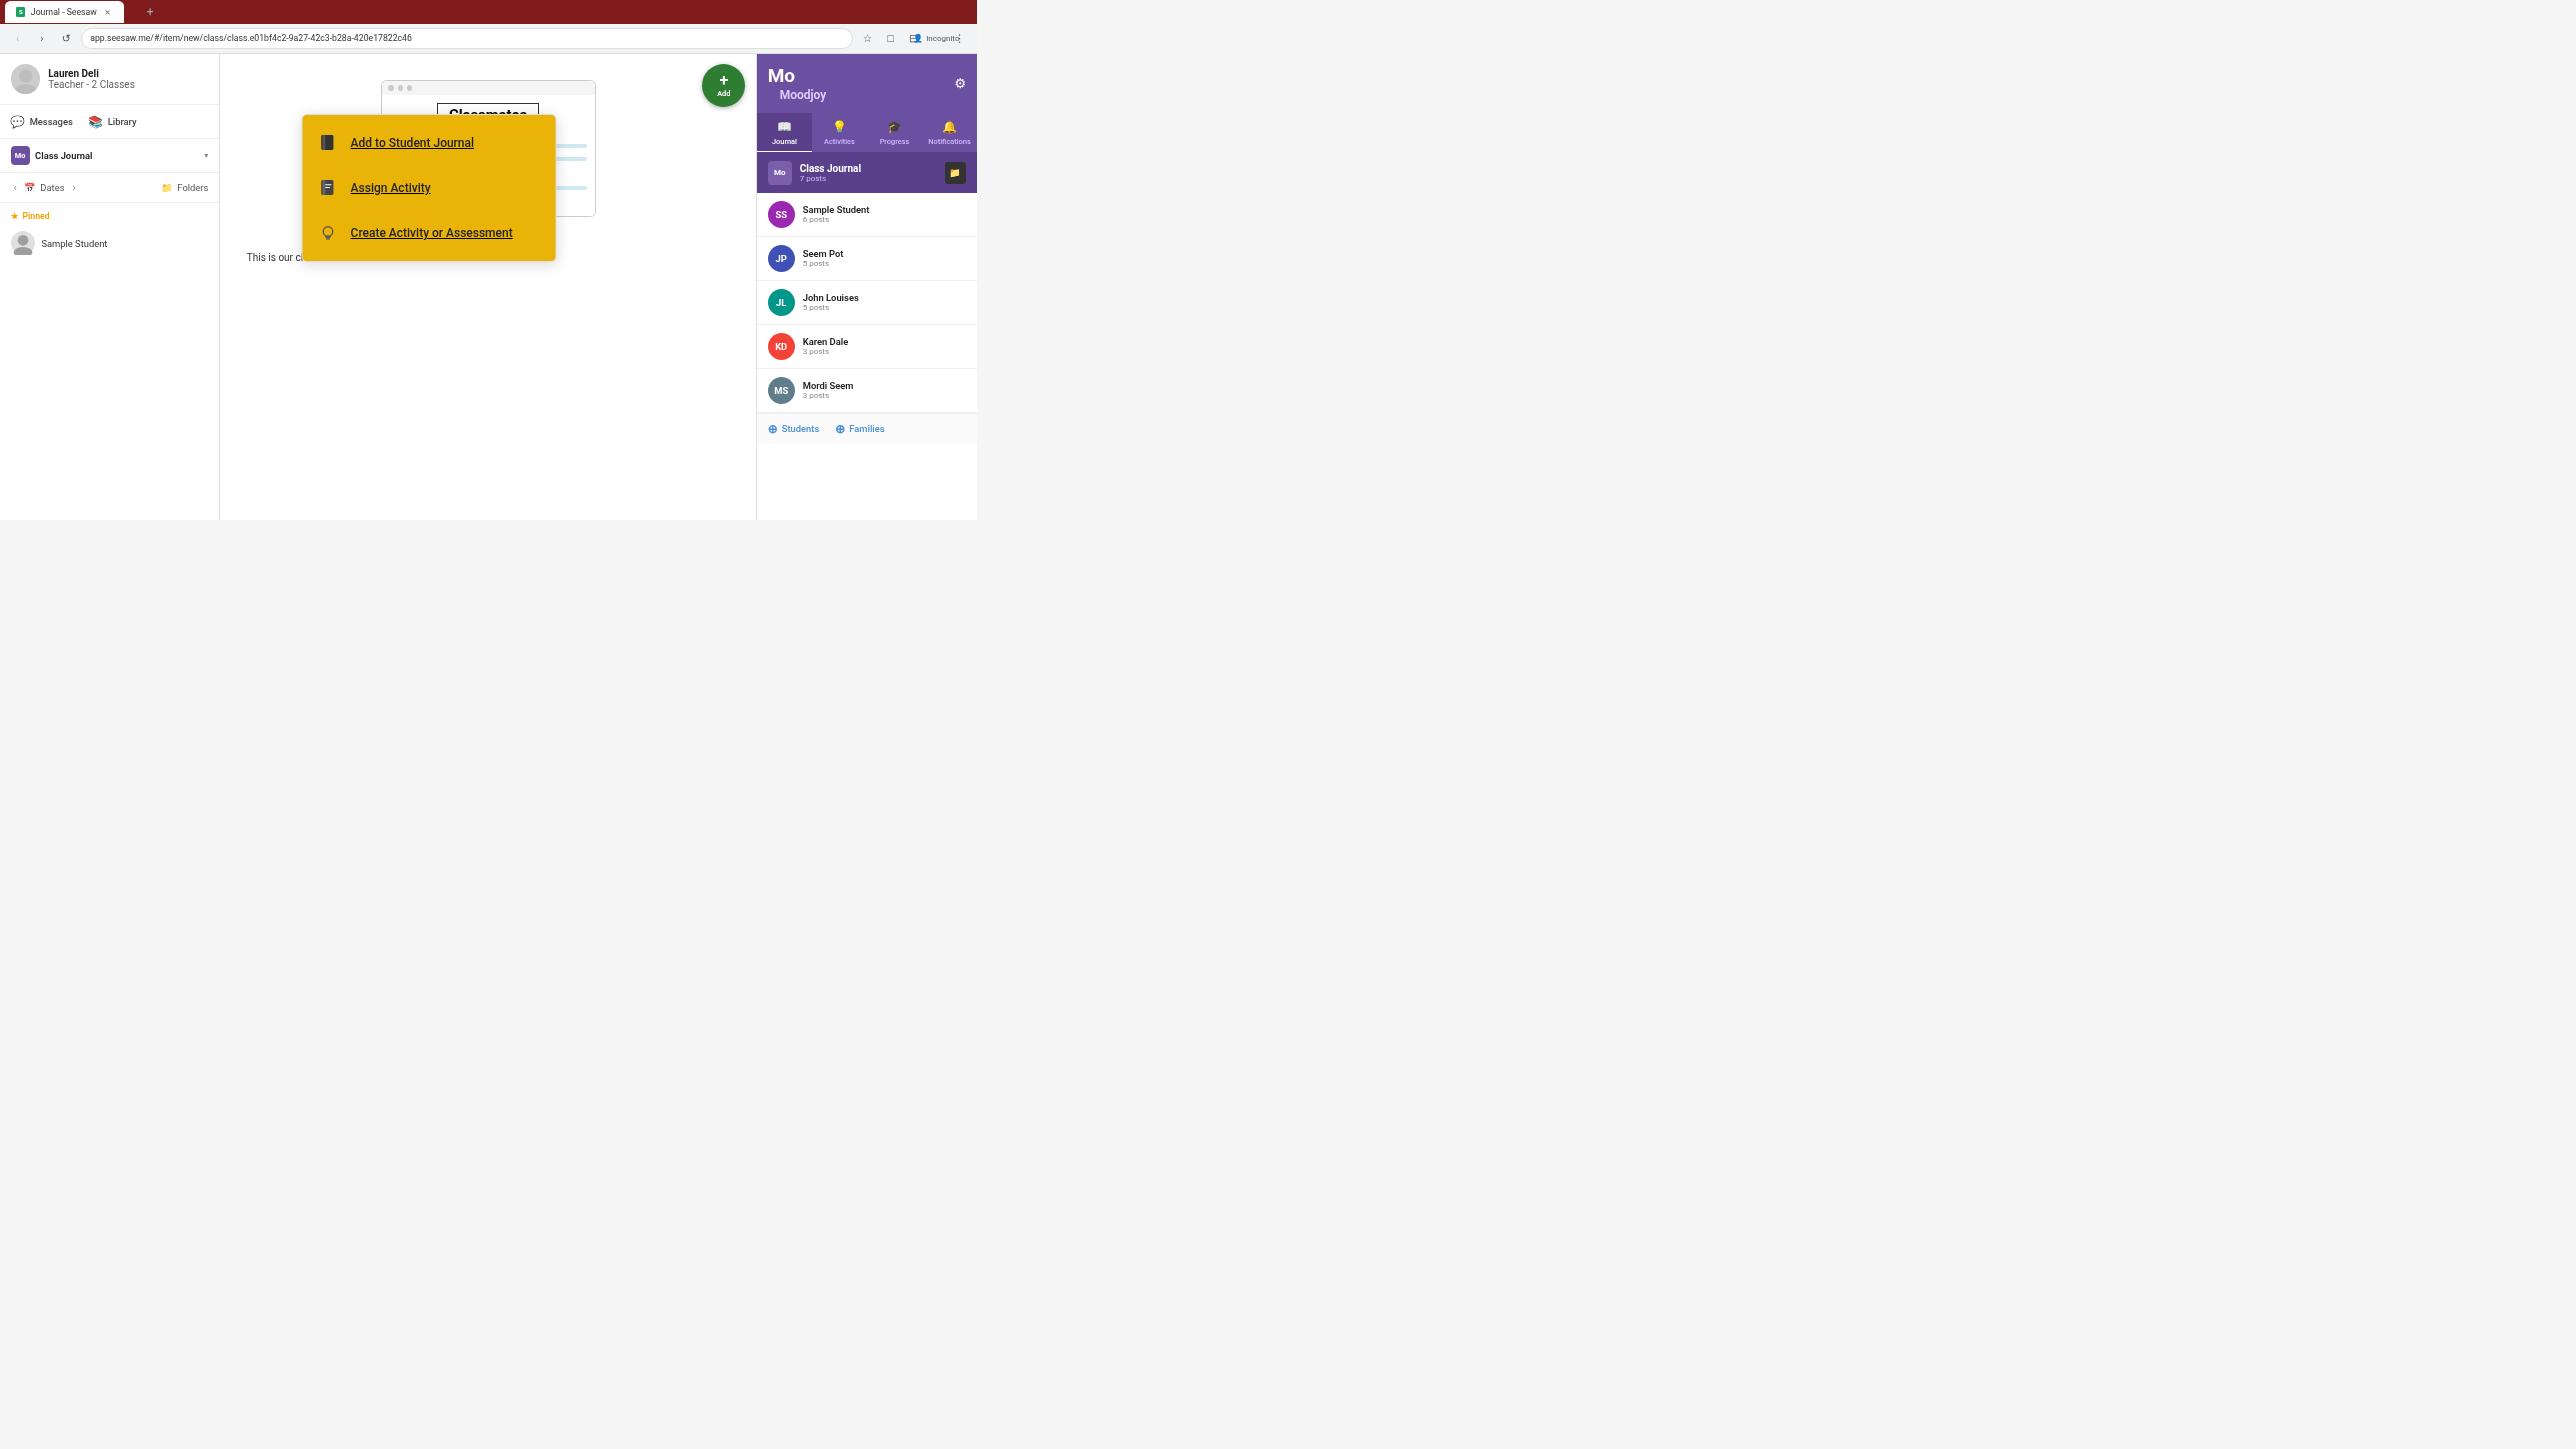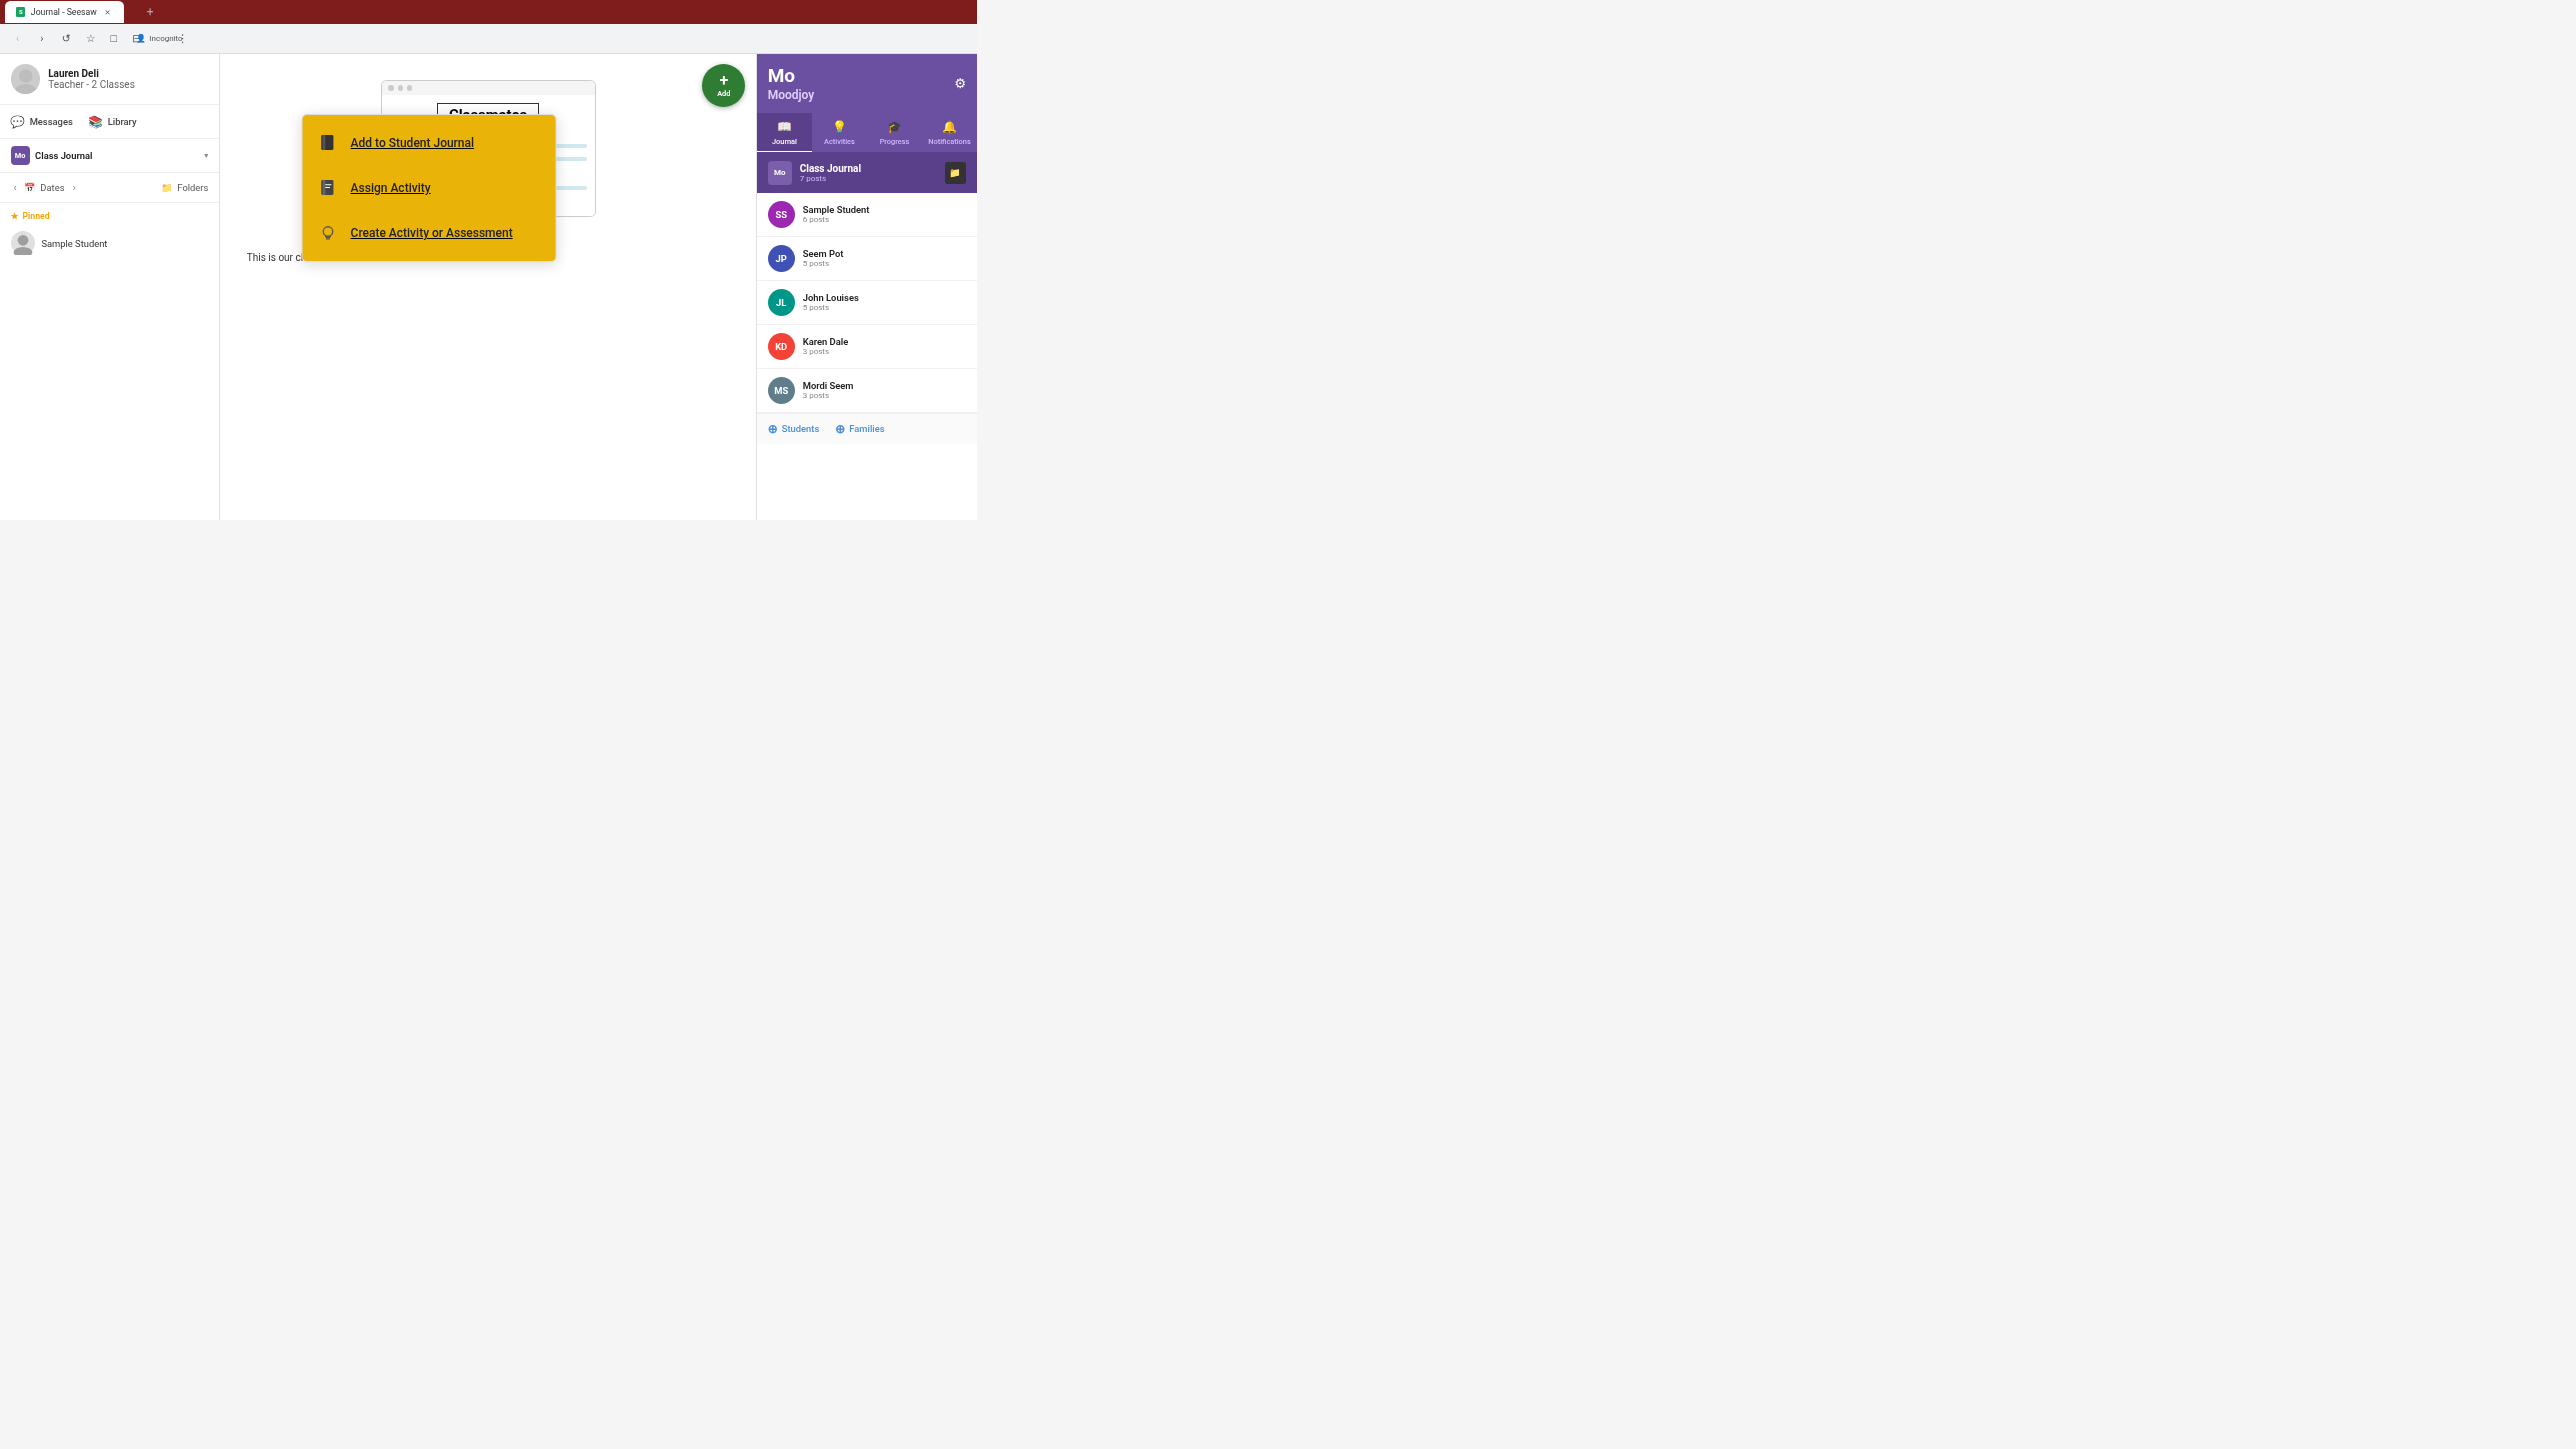--- a/index.html
+++ b/index.html
@@ -400,20 +400,21 @@
     .right-header-name {
       font-size: 19px;
       font-weight: 700;
       color: white;
     }
     .right-header-fullname {
       font-size: 12px;
       font-weight: 600;
       color: #e0d0ff;
       margin-top: 1.3px;
+      margin-left: 12px;
     }
     .settings-icon {
       color: white;
       font-size: 13.4px;
       cursor: pointer;
     }
 
     .right-nav-tabs {
       background: #6b4fa0;
       display: flex;
@@ -531,20 +532,23 @@
     <span>Journal - Seesaw</span>
     <div class="tab-close">✕</div>
   </div>
   <div class="tab-new">+</div>
 </div>
 
 <div class="nav-bar">
   <div class="nav-btn disabled">‹</div>
   <div class="nav-btn">›</div>
   <div class="nav-btn">↺</div>
+  <div class="address-bar">
+    <span>app.seesaw.me/#/item/new/class/class.e01bf4c2-9a27-42c3-b28a-420e17822c46</span>
+  </div>
   <div class="nav-actions">
     <div class="nav-btn">☆</div>
     <div class="nav-btn">□</div>
     <div class="nav-btn">⊟</div>
     <div class="nav-btn" style="gap:2.7px;font-size:8px;">
       <span>👤</span>
       <span>Incognito</span>
     </div>
     <div class="nav-btn">⋮</div>
   </div>

